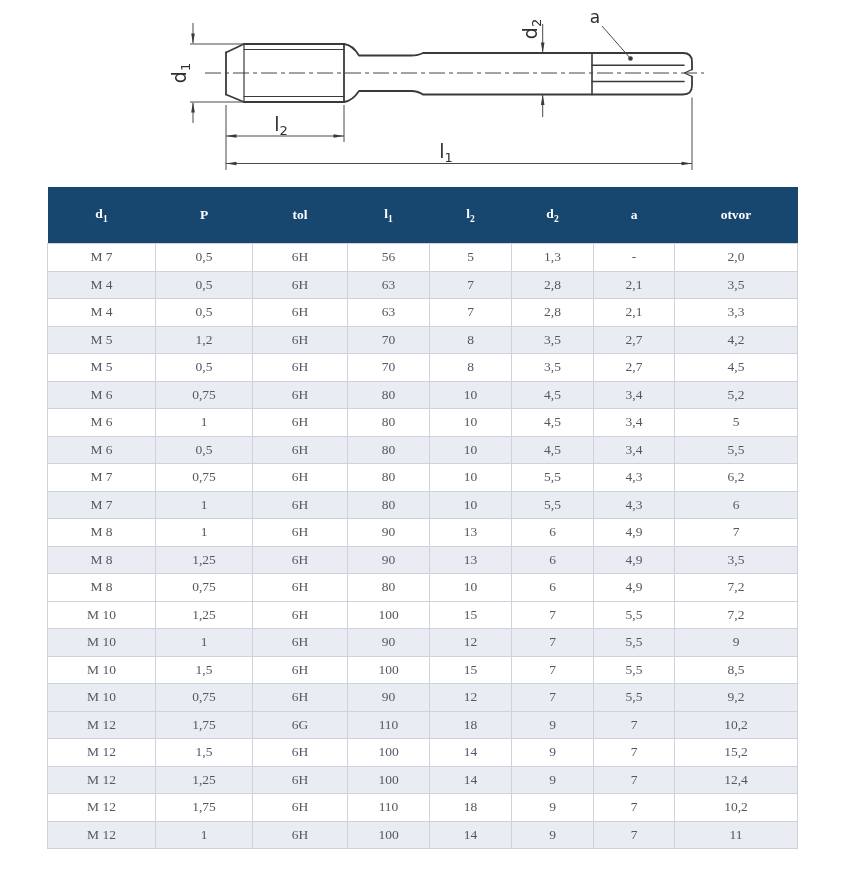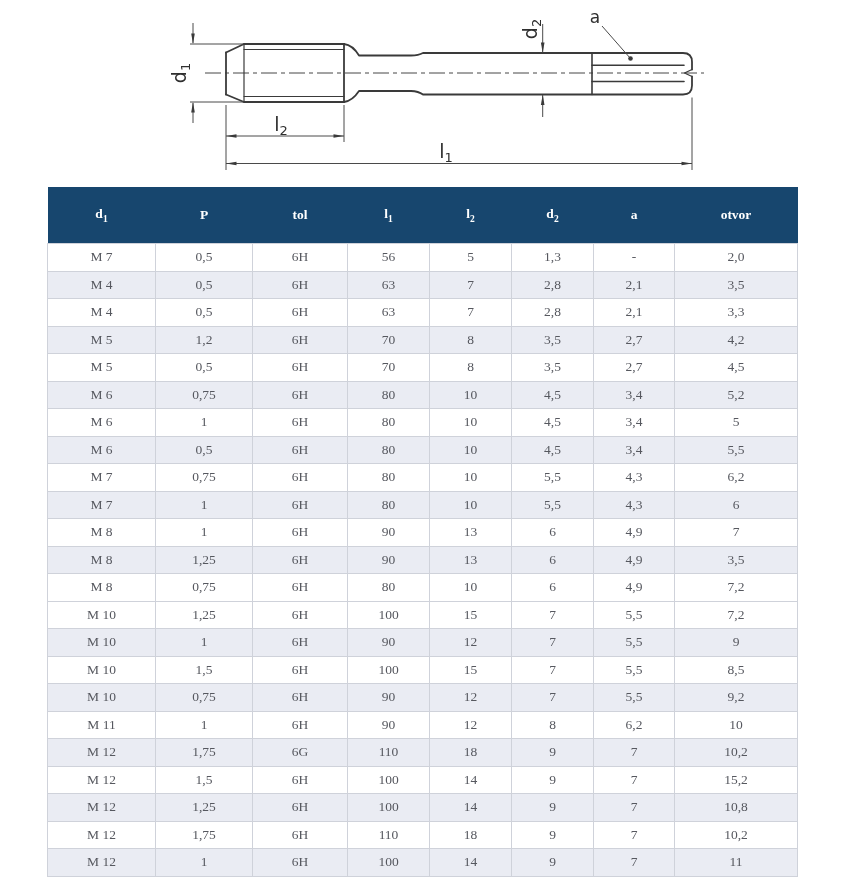--- a/index.html
+++ b/index.html
@@ -293,30 +293,20 @@
       <tr class="alt">
         <td>M 10</td>
         <td>0,75</td>
         <td>6H</td>
         <td>90</td>
         <td>12</td>
         <td>7</td>
         <td>5,5</td>
         <td>9,2</td>
       </tr>
-      <tr>
-        <td>M 11</td>
-        <td>1</td>
-        <td>6H</td>
-        <td>90</td>
-        <td>12</td>
-        <td>8</td>
-        <td>6,2</td>
-        <td>10</td>
-      </tr>
       <tr class="alt">
         <td>M 12</td>
         <td>1,75</td>
         <td>6G</td>
         <td>110</td>
         <td>18</td>
         <td>9</td>
         <td>7</td>
         <td>10,2</td>
       </tr>
@@ -331,21 +321,21 @@
         <td>15,2</td>
       </tr>
       <tr class="alt">
         <td>M 12</td>
         <td>1,25</td>
         <td>6H</td>
         <td>100</td>
         <td>14</td>
         <td>9</td>
         <td>7</td>
-        <td>10,8</td>
+        <td>12,4</td>
       </tr>
       <tr>
         <td>M 12</td>
         <td>1,75</td>
         <td>6H</td>
         <td>110</td>
         <td>18</td>
         <td>9</td>
         <td>7</td>
         <td>10,2</td>

